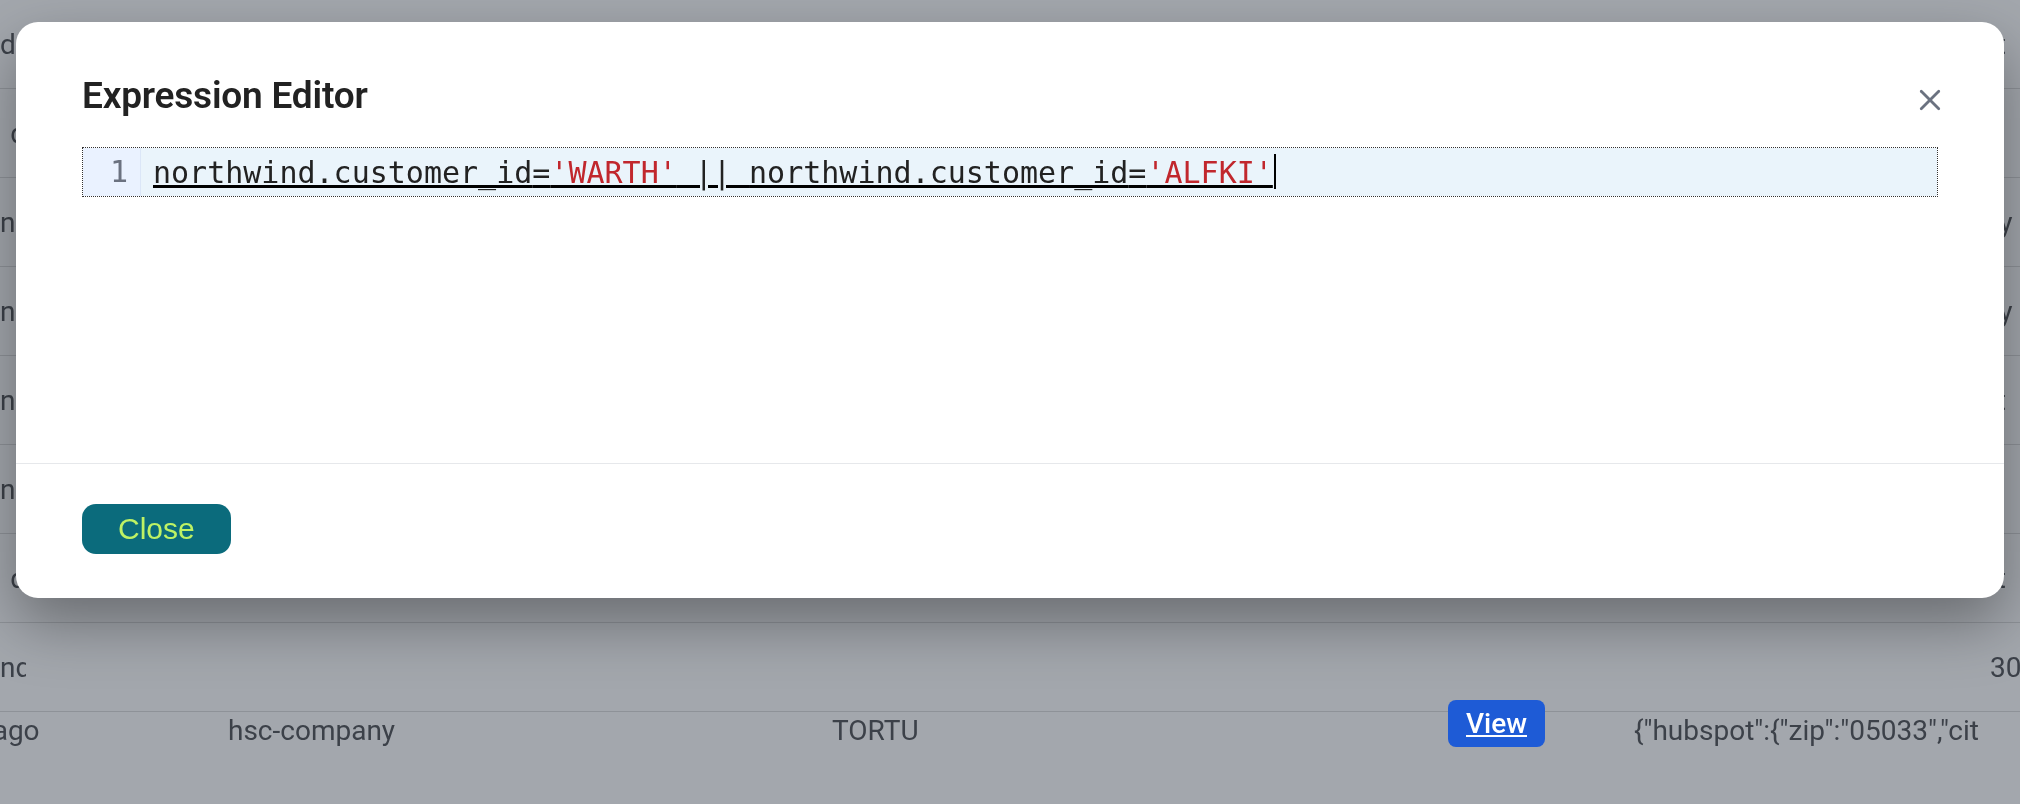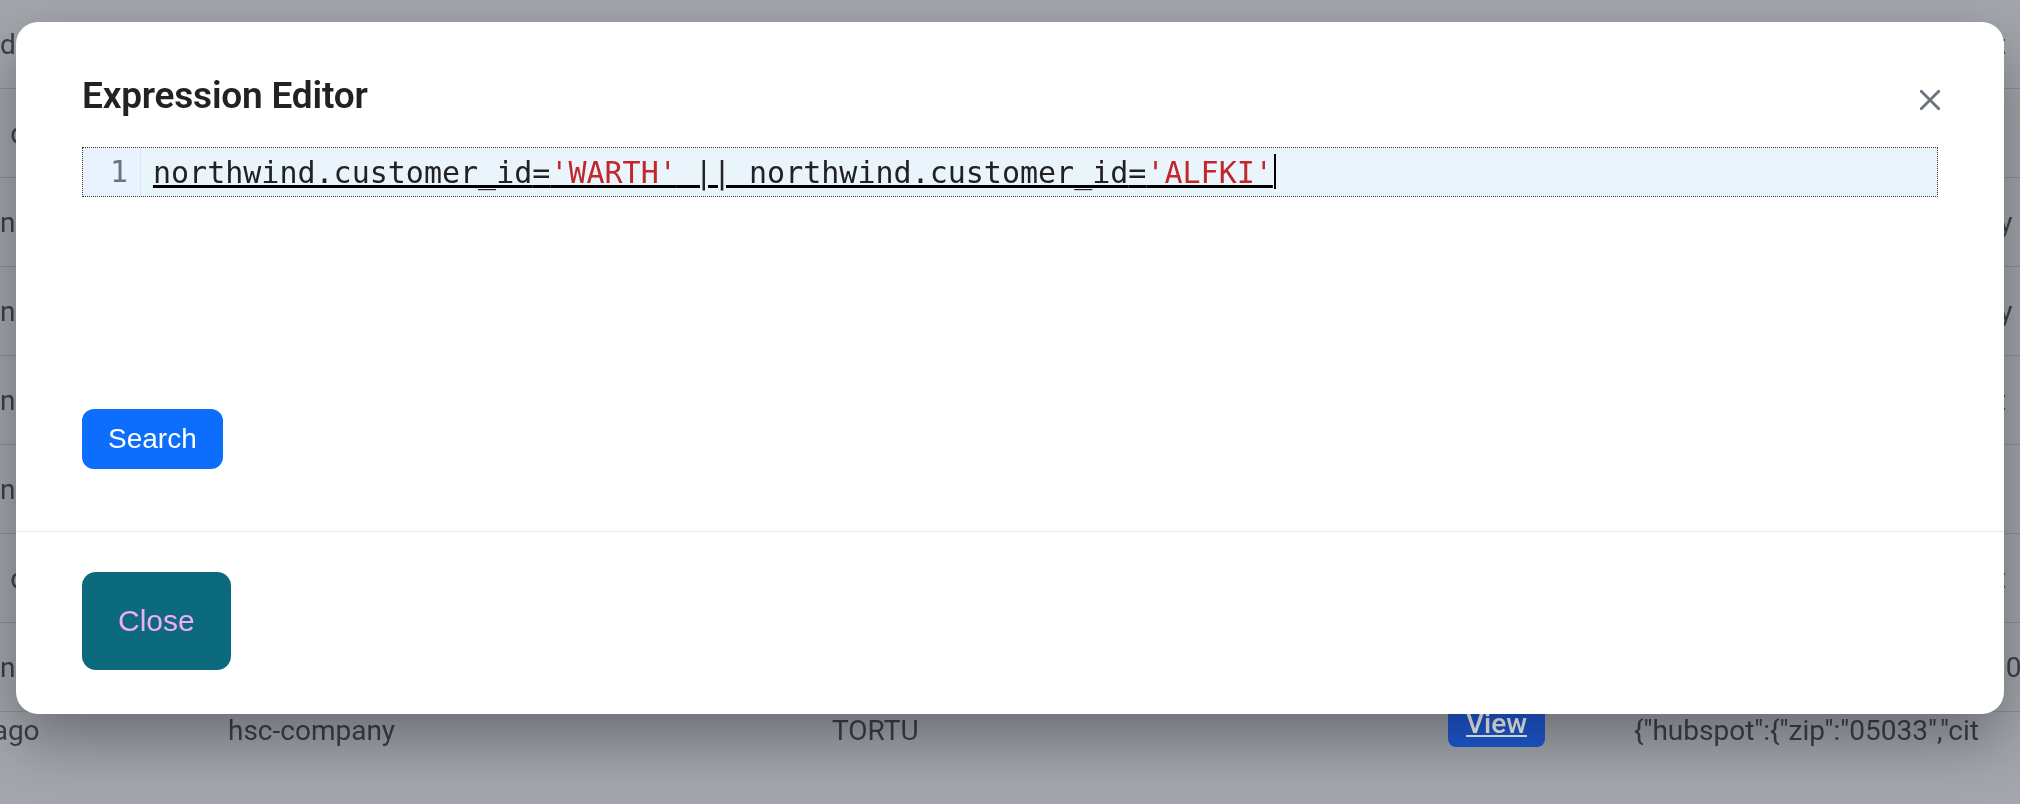--- a/index.html
+++ b/index.html
@@ -58,21 +58,21 @@
     .overlay {
       position: absolute;
       inset: 0;
       display: flex;
       align-items: flex-start;
       justify-content: center;
     }
     .modal {
       margin-top: 22px;
       width: 1988px;
-      height: 692px;
+      height: 576px;
       background: #fff;
       border-radius: 22px;
       box-shadow: 0 25px 60px rgba(0,0,0,0.35);
       display: flex;
       flex-direction: column;
       position: relative;
     }
     .modal-header {
       padding: 52px 66px 0 66px;
       display: flex;
@@ -157,26 +157,26 @@
       padding: 14px 26px;
       cursor: pointer;
     }
 
     .modal-footer {
       border-top: 1px solid #e6e8eb;
       padding: 40px 66px 44px 66px;
     }
     .close-primary {
       background: #0b6b7c;
-      color: #f0abfc;
+      color: #bef264;
       font-size: 30px;
       font-weight: 500;
       border: none;
       border-radius: 14px;
-      padding: 32px 36px;
+      padding: 8px 36px;
       cursor: pointer;
     }
   </style>
 </head>
 <body>
 
 <div class="bg">
   <div class="row">
       <span class="c1">ds</span>
       <span class="c2">it</span>
@@ -231,20 +231,19 @@
     </div>
 
     <div class="modal-body">
       <div class="editor">
         <div class="gutter">
           <span>1</span>
         </div>
         <div class="codeline"><span class="tok-id">northwind.customer_id</span><span class="tok-op">=</span><span class="tok-str">'WARTH'</span><span class="tok-op"> || </span><span class="tok-id">northwind.customer_id</span><span class="tok-op">=</span><span class="tok-str">'ALFKI'</span><span class="caret"></span></div>
       </div>
 
-      <button class="search-btn">Search</button>
     </div>
 
     <div class="modal-footer">
       <button class="close-primary">Close</button>
     </div>
   </div>
 </div>
 
 </body></html>

